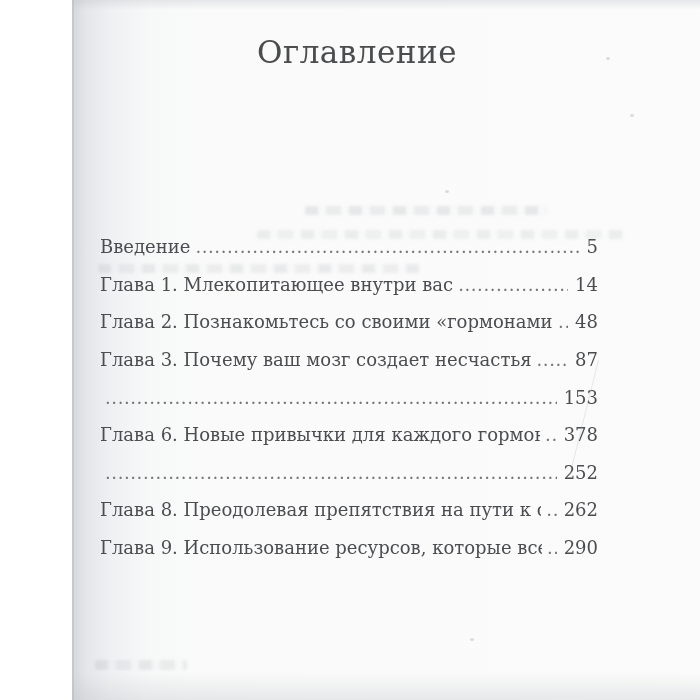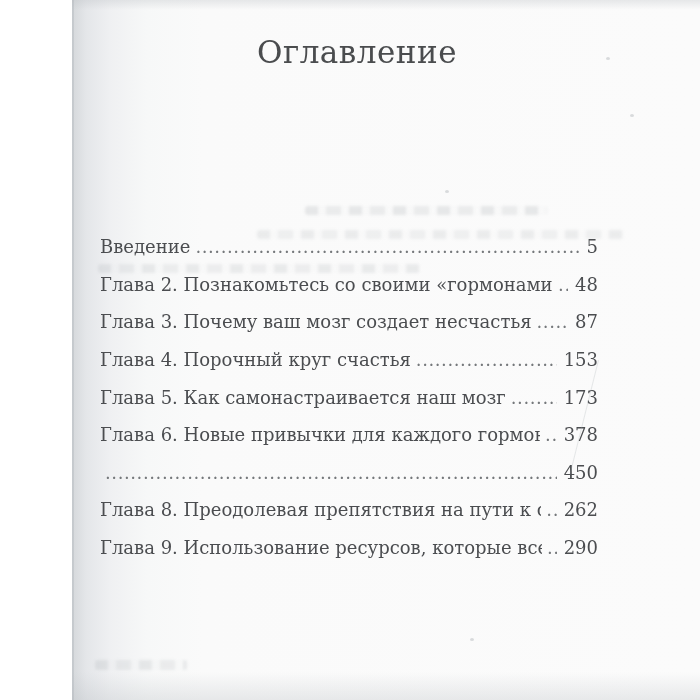--- a/index.html
+++ b/index.html
@@ -101,47 +101,46 @@
 
   <h1 class="page-title">Оглавление</h1>
 
   <div class="toc">
     <div class="toc-row">
       <span class="toc-label">Введение</span>
       <span class="toc-dots"></span>
       <span class="toc-page">5</span>
     </div>
     <div class="toc-row">
+      <span class="toc-label">Глава 1. Млекопитающее внутри вас</span>
+      <span class="toc-dots"></span>
+      <span class="toc-page">14</span>
+    </div>
+    <div class="toc-row">
       <span class="toc-label">Глава 2. Познакомьтесь со своими «гормонами счастья»</span>
       <span class="toc-dots"></span>
       <span class="toc-page">48</span>
     </div>
     <div class="toc-row">
       <span class="toc-label">Глава 3. Почему ваш мозг создает несчастья</span>
       <span class="toc-dots"></span>
       <span class="toc-page">87</span>
     </div>
     <div class="toc-row">
-      <span class="toc-label">Глава 4. Порочный круг счастья</span>
       <span class="toc-dots"></span>
       <span class="toc-page">153</span>
-    </div>
-    <div class="toc-row">
-      <span class="toc-label">Глава 5. Как самонастраивается наш мозг</span>
-      <span class="toc-dots"></span>
-      <span class="toc-page">173</span>
     </div>
     <div class="toc-row">
       <span class="toc-label">Глава 6. Новые привычки для каждого гормона</span>
       <span class="toc-dots"></span>
       <span class="toc-page">378</span>
     </div>
     <div class="toc-row">
       <span class="toc-dots"></span>
-      <span class="toc-page">450</span>
+      <span class="toc-page">252</span>
     </div>
     <div class="toc-row">
       <span class="toc-label">Глава 8. Преодолевая препятствия на пути к счастью</span>
       <span class="toc-dots"></span>
       <span class="toc-page">262</span>
     </div>
     <div class="toc-row">
       <span class="toc-label">Глава 9. Использование ресурсов, которые всегда с вами</span>
       <span class="toc-dots"></span>
       <span class="toc-page">290</span>

